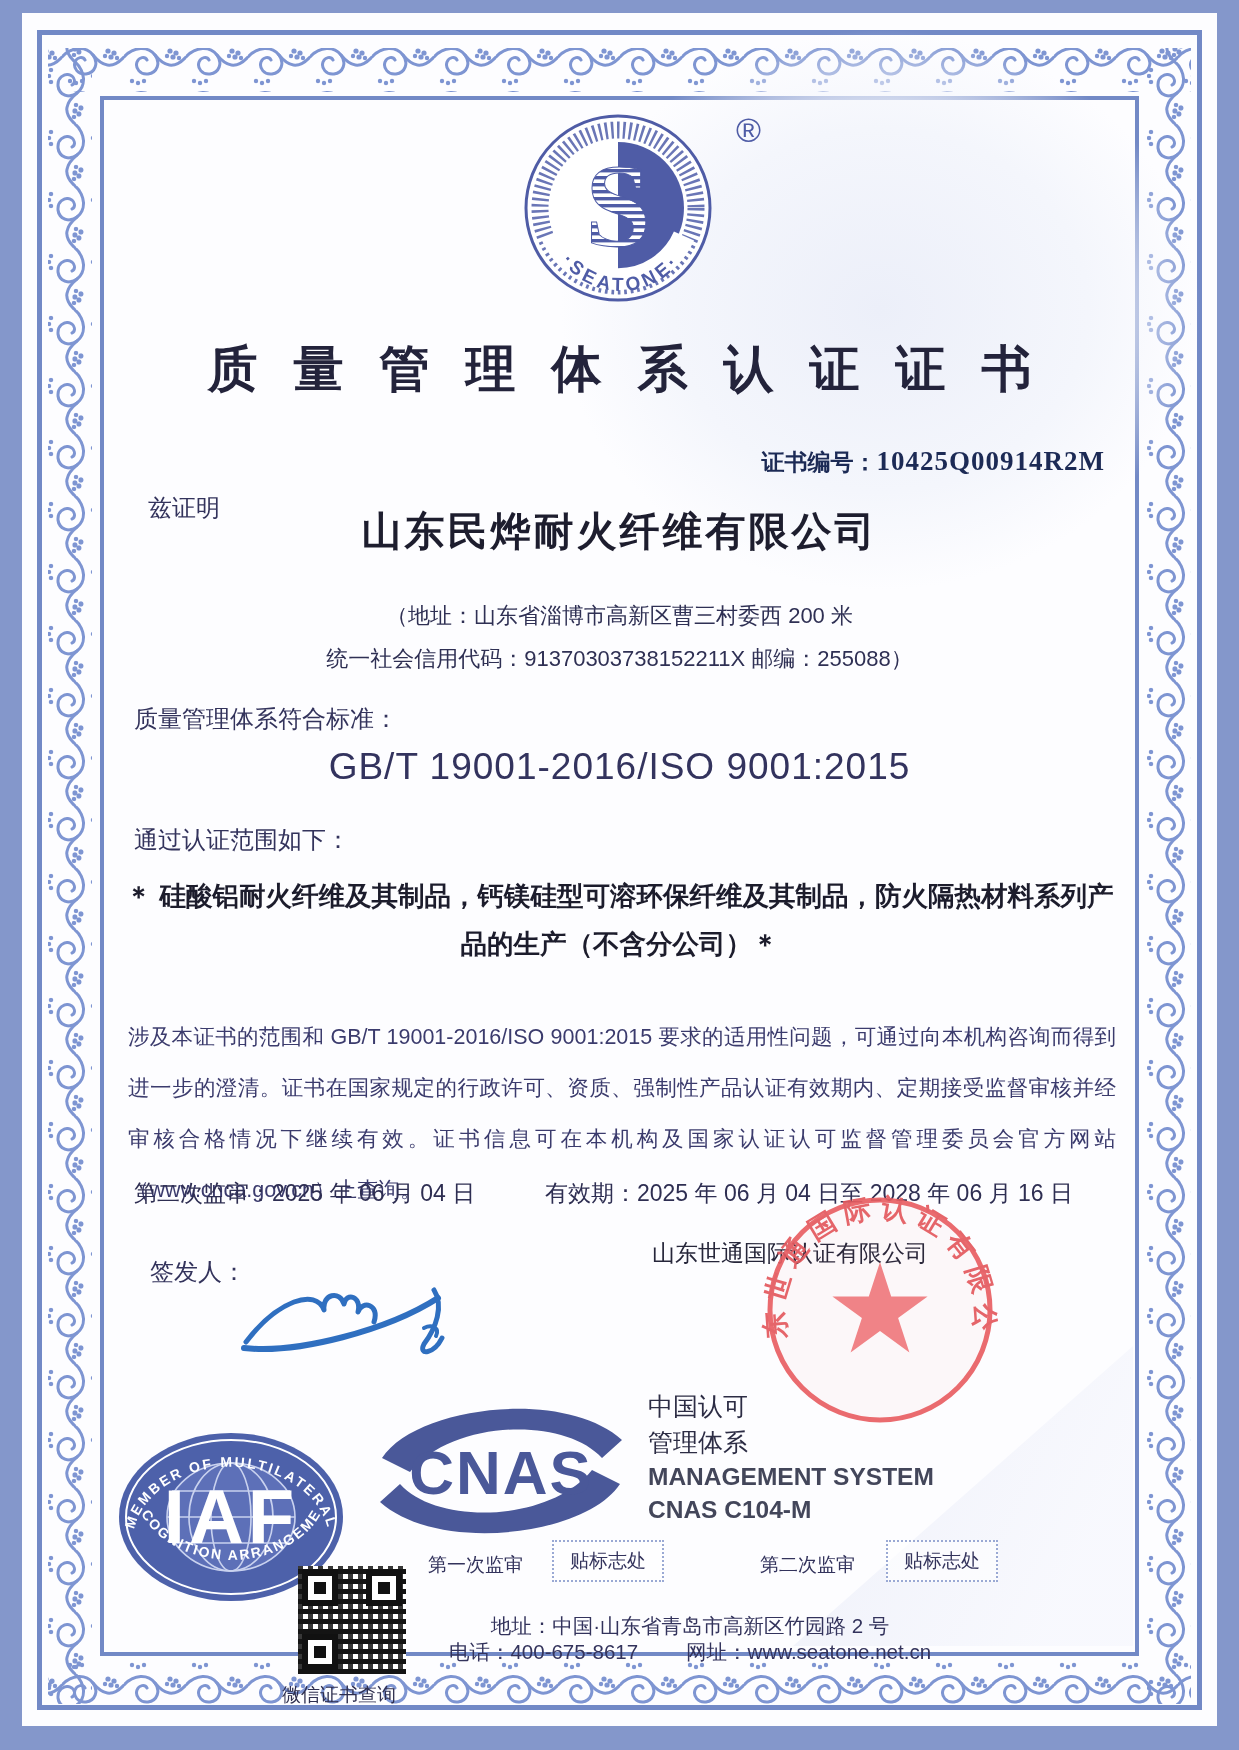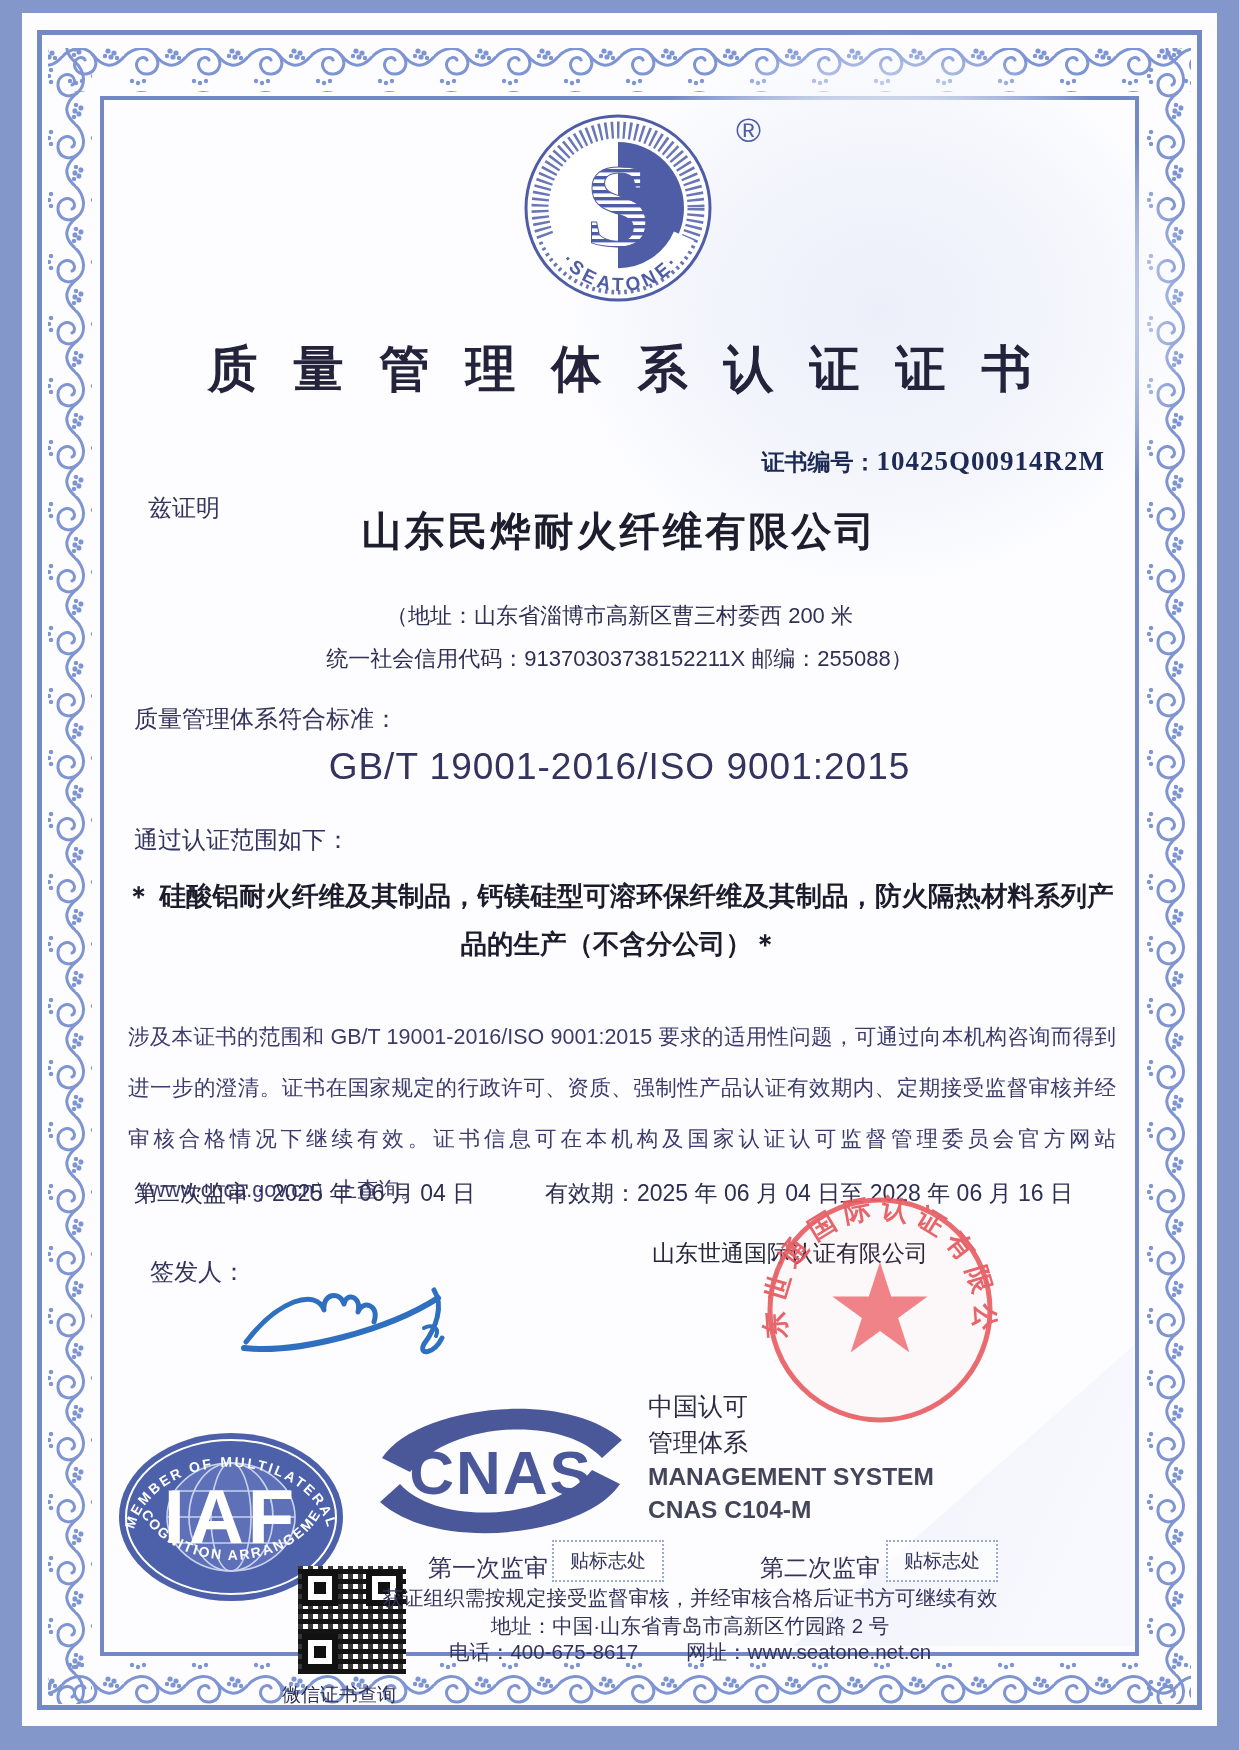--- a/index.html
+++ b/index.html
@@ -45,21 +45,21 @@
   #cnas{left:368px;top:1392px;}
   #cnastext{left:648px;top:1388px;}
   #cnastext .cn{font-size:25px;color:#2c2c44;line-height:36px;}
   #cnastext .en{font-size:24.5px;color:#43465a;font-weight:bold;line-height:33px;}
   #qr{left:298px;top:1566px;width:108px;height:108px;background:#fff;
     background-image:repeating-linear-gradient(90deg,rgba(20,20,20,.85) 0 5px,transparent 5px 10px),
                      repeating-linear-gradient(0deg,#141414 0 5px,#fff 5px 10px);}
   .finder{position:absolute;width:24px;height:24px;border:6px solid #111;background:#fff;}
   .finder .fi{width:12px;height:12px;background:#111;margin:6px auto 0;}
   #qrcaption{left:282px;top:1682px;width:140px;font-size:19px;color:#2e2e4e;}
-  .auditlab{font-size:24px;color:#33335c;white-space:nowrap;}
+  .auditlab{font-size:19px;color:#33335c;white-space:nowrap;}
   .stickerbox{border:2px dotted #9aa9d4;padding:6px 16px;font-size:19px;color:#33335c;
     background:rgba(255,255,255,.6);white-space:nowrap;}
   #audit1{left:428px;top:1552px;} #box1{left:552px;top:1540px;}
   #audit2{left:760px;top:1552px;} #box2{left:886px;top:1540px;}
   #note{left:320px;top:1584px;width:740px;text-align:center;font-size:20.5px;color:#33335c;}
   #faddr{left:320px;top:1612px;width:740px;text-align:center;font-size:20.5px;color:#33335c;}
   #fphone{left:320px;top:1638px;width:740px;text-align:center;font-size:20.5px;color:#33335c;}
   #fphone .gap{display:inline-block;width:48px;}
 </style>
 </head>
@@ -231,19 +231,18 @@
         <div class="fi"></div>
       </div>
   </div>
   <div class="abs" id="qrcaption">微信证书查询</div>
 
   <div class="abs auditlab" id="audit1">第一次监审</div>
   <div class="abs stickerbox" id="box1">贴标志处</div>
   <div class="abs auditlab" id="audit2">第二次监审</div>
   <div class="abs stickerbox" id="box2">贴标志处</div>
 
-  <div class="abs" id="note">获证组织需按规定接受监督审核，并经审核合格后证书方可继续有效</div>
   <div class="abs" id="faddr">地址：中国·山东省青岛市高新区竹园路 2 号</div>
   <div class="abs" id="fphone">
     <span>电话：</span><span>400-675-8617</span><span class="gap"></span><span>网址：</span><span>www.seatone.net.cn</span>
   </div>
 
 </div>
 
 </body></html>

